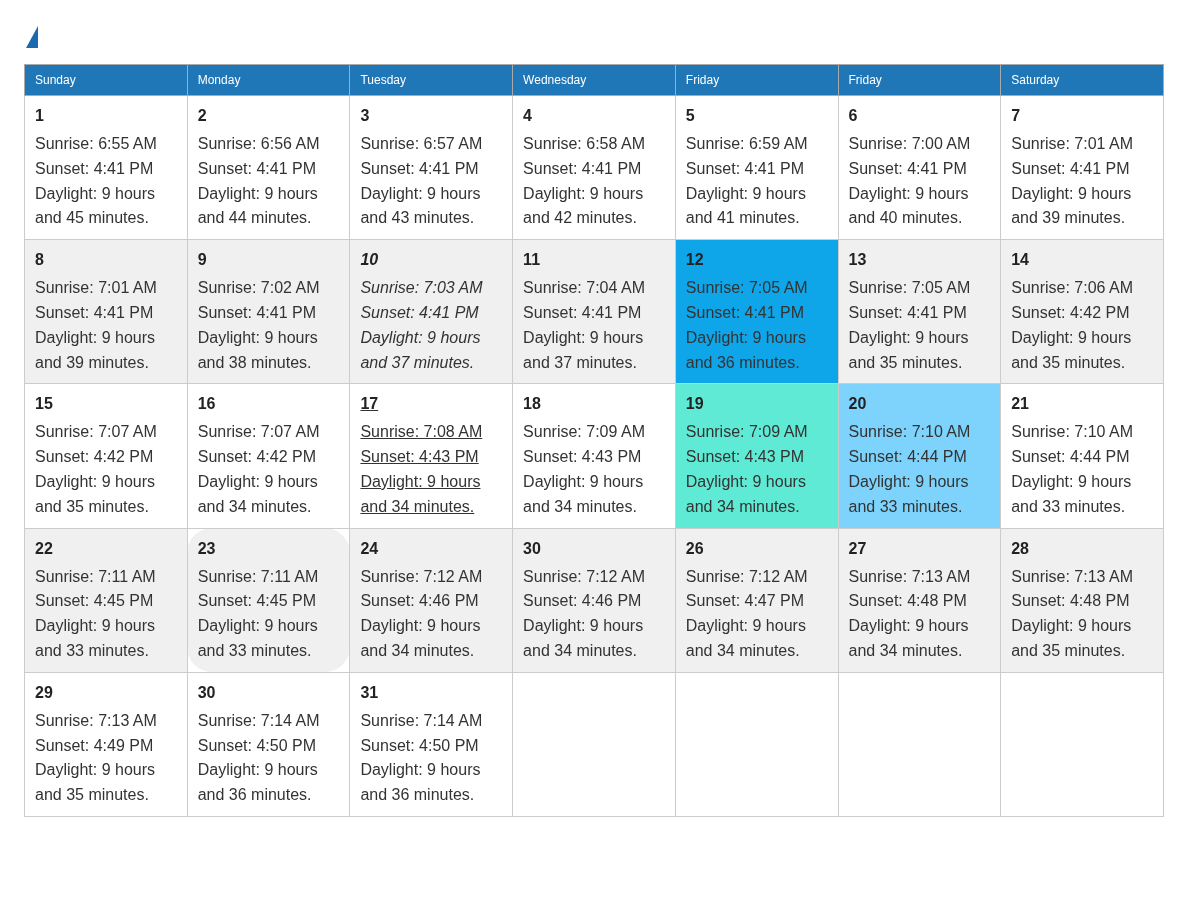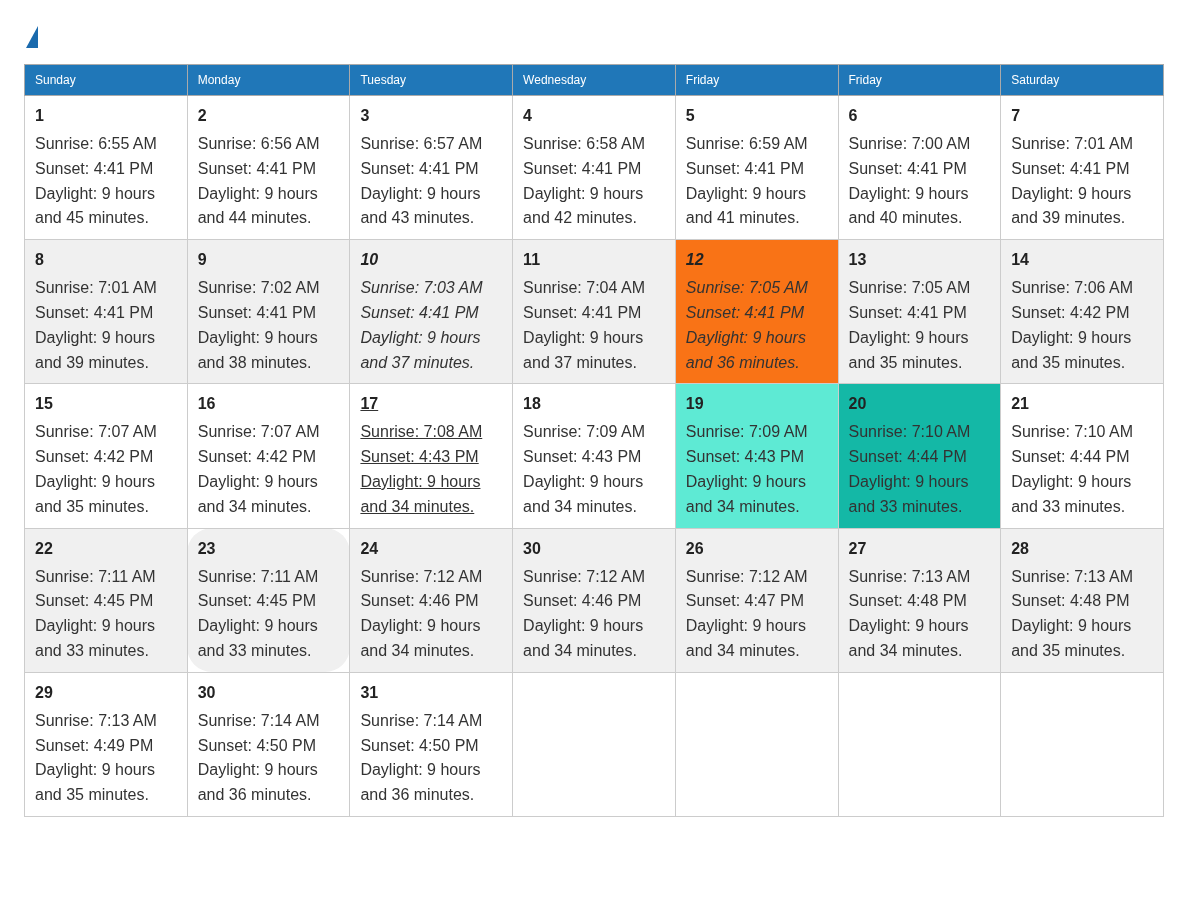--- a/index.html
+++ b/index.html
@@ -172,21 +172,21 @@
           <div class="day-info">Sunrise: 7:02 AM<br>Sunset: 4:41 PM<br>Daylight: 9 hours<br>and 38 minutes.</div>
         </td>
         <td style="background-color: rgb(240, 240, 240); font-style: italic;">
           <span class="day-number">10</span>
           <div class="day-info">Sunrise: 7:03 AM<br>Sunset: 4:41 PM<br>Daylight: 9 hours<br>and 37 minutes.</div>
         </td>
         <td style="background-color: rgb(240, 240, 240);">
           <span class="day-number">11</span>
           <div class="day-info">Sunrise: 7:04 AM<br>Sunset: 4:41 PM<br>Daylight: 9 hours<br>and 37 minutes.</div>
         </td>
-        <td style="background-color: #f97316; font-style: italic;">
+        <td style="background-color: #0ea5e9;">
           <span class="day-number">12</span>
           <div class="day-info">Sunrise: 7:05 AM<br>Sunset: 4:41 PM<br>Daylight: 9 hours<br>and 36 minutes.</div>
         </td>
         <td style="background-color: rgb(240, 240, 240);">
           <span class="day-number">13</span>
           <div class="day-info">Sunrise: 7:05 AM<br>Sunset: 4:41 PM<br>Daylight: 9 hours<br>and 35 minutes.</div>
         </td>
         <td style="background-color: rgb(240, 240, 240);">
           <span class="day-number">14</span>
           <div class="day-info">Sunrise: 7:06 AM<br>Sunset: 4:42 PM<br>Daylight: 9 hours<br>and 35 minutes.</div>
@@ -206,21 +206,21 @@
           <div class="day-info">Sunrise: 7:08 AM<br>Sunset: 4:43 PM<br>Daylight: 9 hours<br>and 34 minutes.</div>
         </td>
         <td style="background-color: rgb(255, 255, 255);">
           <span class="day-number">18</span>
           <div class="day-info">Sunrise: 7:09 AM<br>Sunset: 4:43 PM<br>Daylight: 9 hours<br>and 34 minutes.</div>
         </td>
         <td style="background-color: #5eead4;">
           <span class="day-number">19</span>
           <div class="day-info">Sunrise: 7:09 AM<br>Sunset: 4:43 PM<br>Daylight: 9 hours<br>and 34 minutes.</div>
         </td>
-        <td style="background-color: #14b8a6;">
+        <td style="background-color: #7dd3fc;">
           <span class="day-number">20</span>
           <div class="day-info">Sunrise: 7:10 AM<br>Sunset: 4:44 PM<br>Daylight: 9 hours<br>and 33 minutes.</div>
         </td>
         <td style="background-color: rgb(255, 255, 255);">
           <span class="day-number">21</span>
           <div class="day-info">Sunrise: 7:10 AM<br>Sunset: 4:44 PM<br>Daylight: 9 hours<br>and 33 minutes.</div>
         </td>
       </tr>
       <tr>
         <td style="background-color: rgb(240, 240, 240); margin-top: 31px;">

